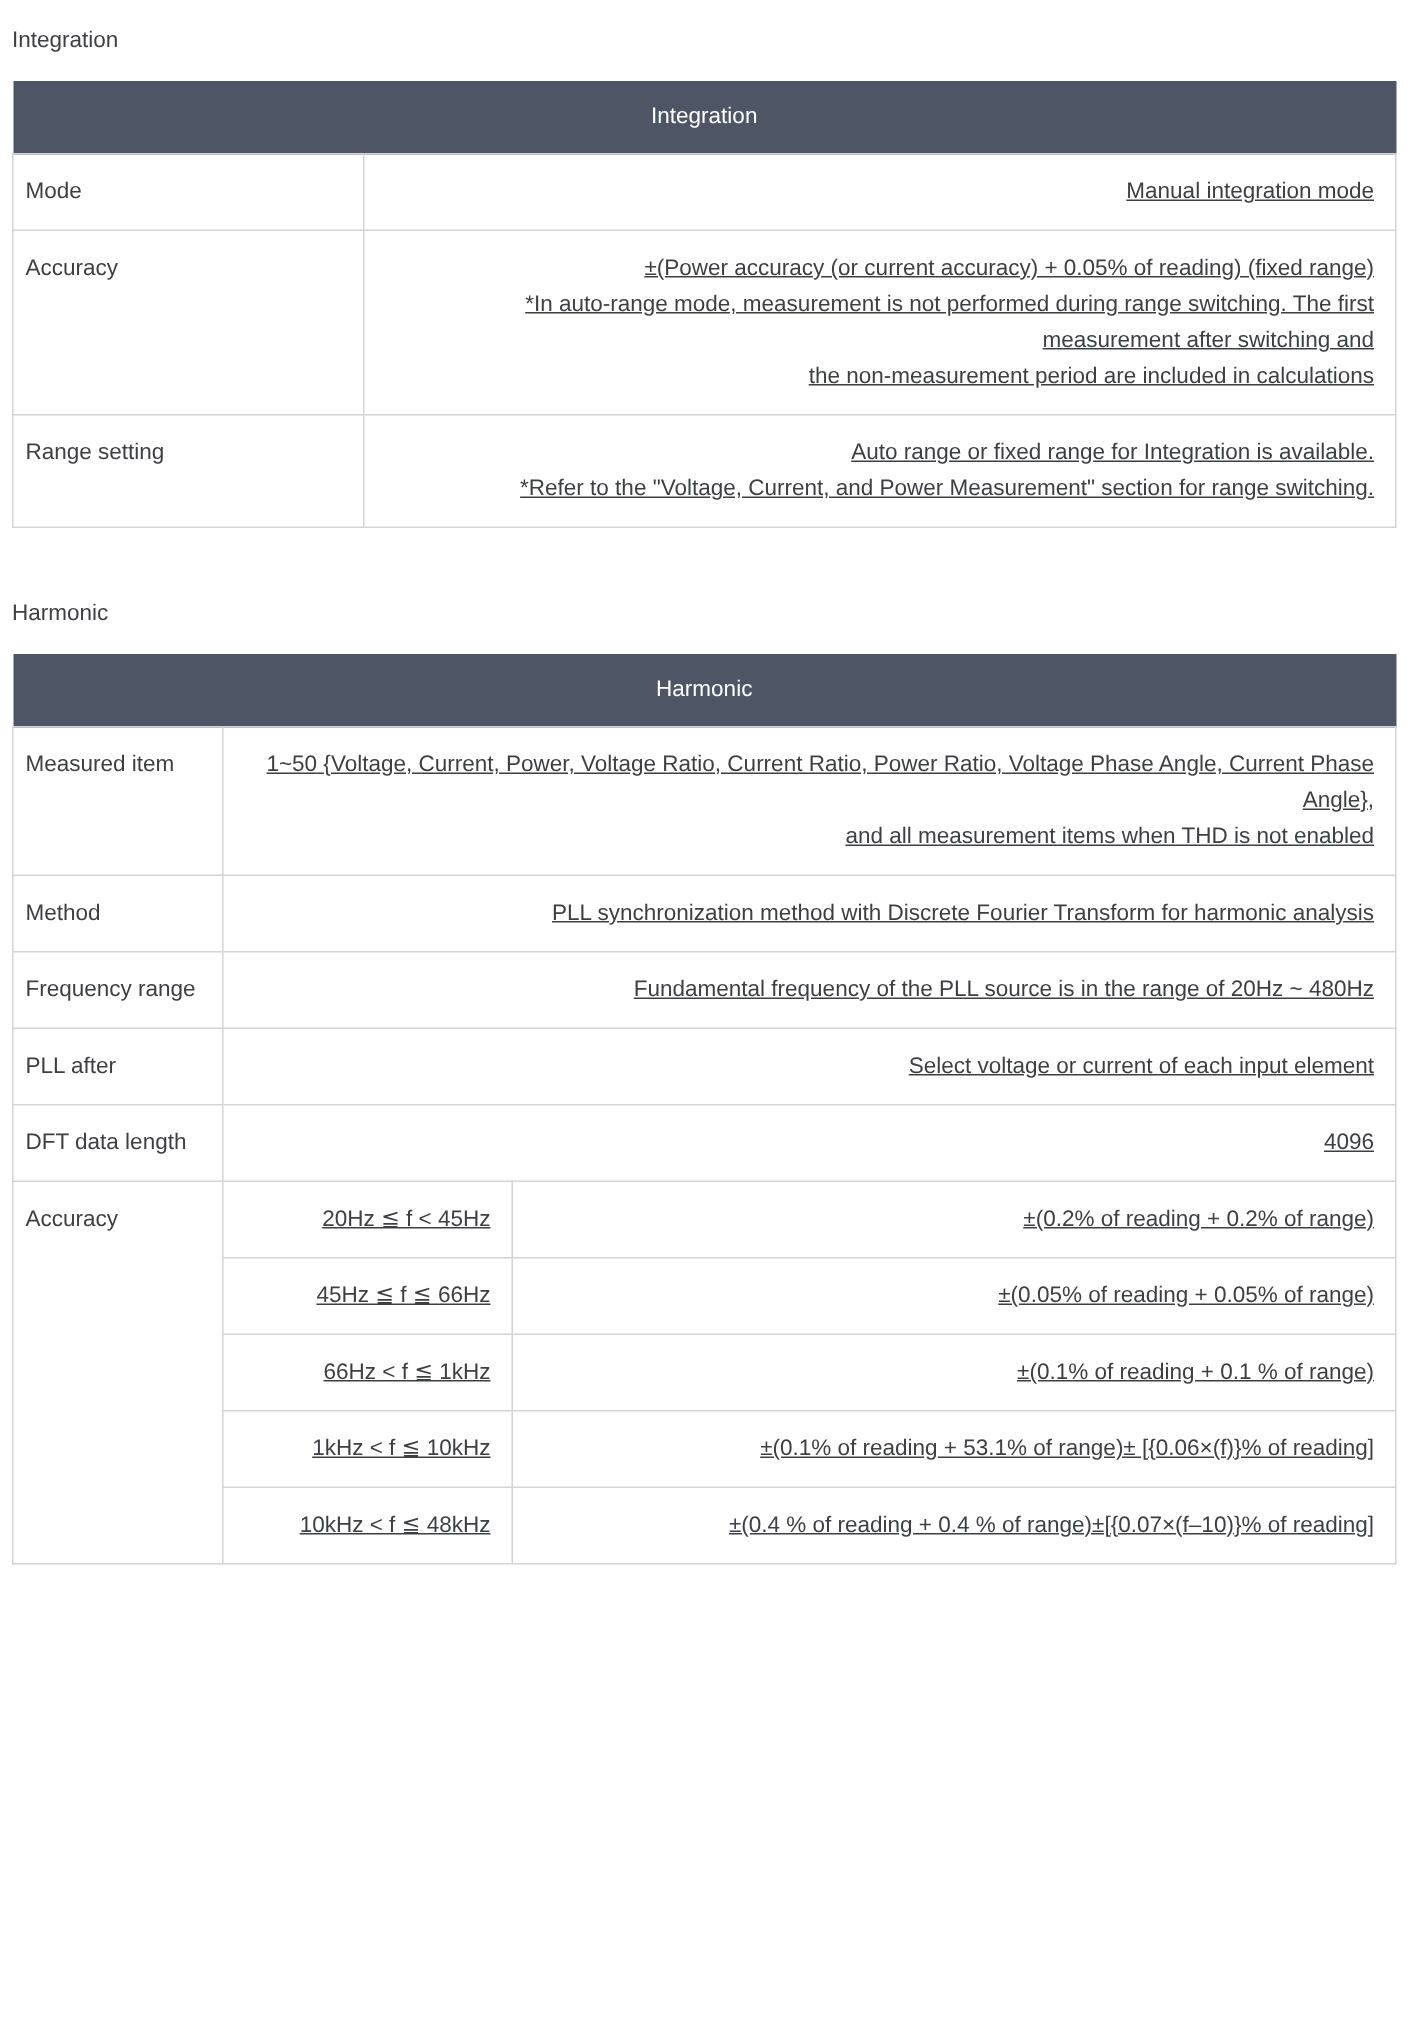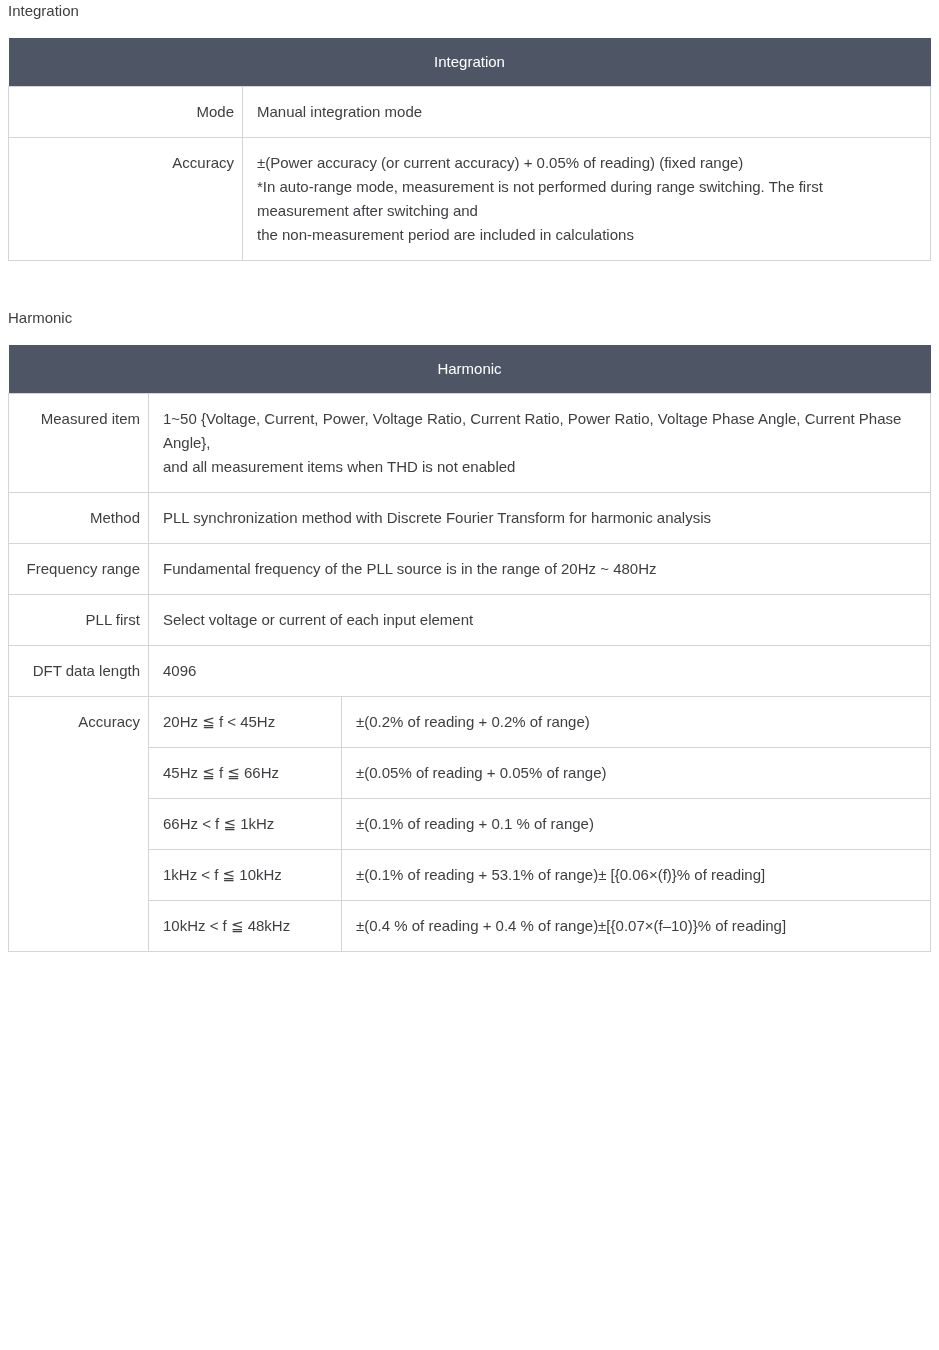--- a/index.html
+++ b/index.html
@@ -12,21 +12,21 @@
   *{box-sizing:border-box;}
   html,body{margin:0;padding:0;}
   body{
     width:939px;
     min-height:1350px;
     background:var(--page-bg);
     font-family:"Liberation Sans","DejaVu Sans",sans-serif;
     color:var(--text);
   }
   .page{
-    padding:2px 8px 4px 8px;
+    padding:18px 8px 4px 8px;
   }
   .sec-heading{
     font-size:15px;
     font-weight:400;
     line-height:18px;
     color:var(--text);
     margin:0 0 18px 0;
   }
   .sec-heading.second{
     margin-top:48px;
@@ -46,28 +46,29 @@
     text-align:center;
     padding:12px 8px;
     border:none;
   }
   table.spec td{
     border:1px solid var(--border);
     vertical-align:top;
     padding:13px 14px;
   }
   table.spec td.lbl{
-    text-align:right;
+    text-align:left;
     padding-left:8px;
     padding-right:8px;
   }
   table.spec td.val,
   table.spec td.rng{
-    text-align:left;
+    text-align:right;
     white-space:pre-line;
+    text-decoration:underline;
   }
   
   .col-i-label{width:234px;}
   .col-h-label{width:140px;}
   .col-h-range{width:193px;}
 </style>
 </head>
 <body>
 
 <div class="page">
@@ -88,20 +89,25 @@
       <tr>
         <td class="lbl">Mode</td>
         <td class="val">Manual integration mode</td>
       </tr>
       <tr>
         <td class="lbl">Accuracy</td>
         <td class="val">±(Power accuracy (or current accuracy) + 0.05% of reading) (fixed range)
 *In auto-range mode, measurement is not performed during range switching. The first measurement after switching and
 the non-measurement period are included in calculations</td>
       </tr>
+      <tr>
+        <td class="lbl">Range setting</td>
+        <td class="val">Auto range or fixed range for Integration is available.
+*Refer to the "Voltage, Current, and Power Measurement" section for range switching.</td>
+      </tr>
     </tbody>
   </table>
 
   <div class="sec-heading second">Harmonic</div>
 
   <table class="spec">
     <colgroup>
       <col class="col-h-label">
       <col class="col-h-range">
       <col>
@@ -119,21 +125,21 @@
       </tr>
       <tr>
         <td class="lbl">Method</td>
         <td class="val" colspan="2">PLL synchronization method with Discrete Fourier Transform for harmonic analysis</td>
       </tr>
       <tr>
         <td class="lbl">Frequency range</td>
         <td class="val" colspan="2">Fundamental frequency of the PLL source is in the range of 20Hz ~ 480Hz</td>
       </tr>
       <tr>
-        <td class="lbl">PLL first</td>
+        <td class="lbl">PLL after</td>
         <td class="val" colspan="2">Select voltage or current of each input element</td>
       </tr>
       <tr>
         <td class="lbl">DFT data length</td>
         <td class="val" colspan="2">4096</td>
       </tr>
       <tr>
         <td class="lbl" rowspan="5">Accuracy</td>
         <td class="rng">20Hz ≦ f &lt; 45Hz</td>
         <td class="val">±(0.2% of reading + 0.2% of range)</td>

